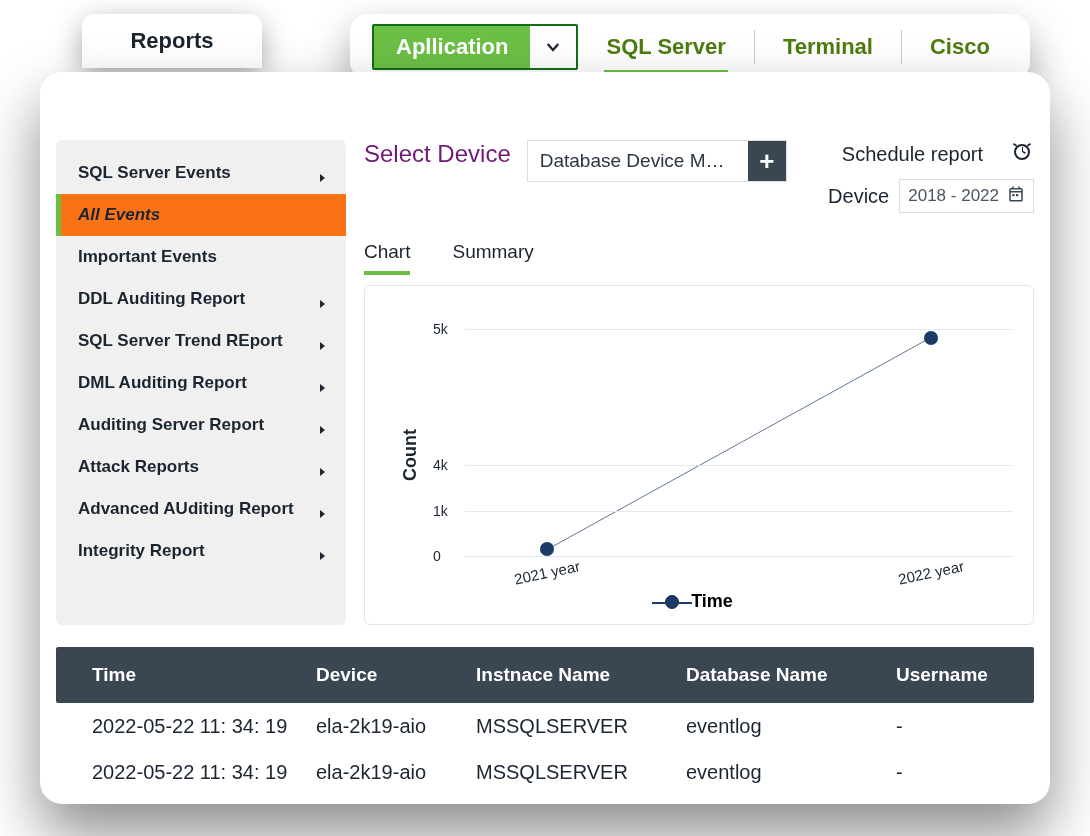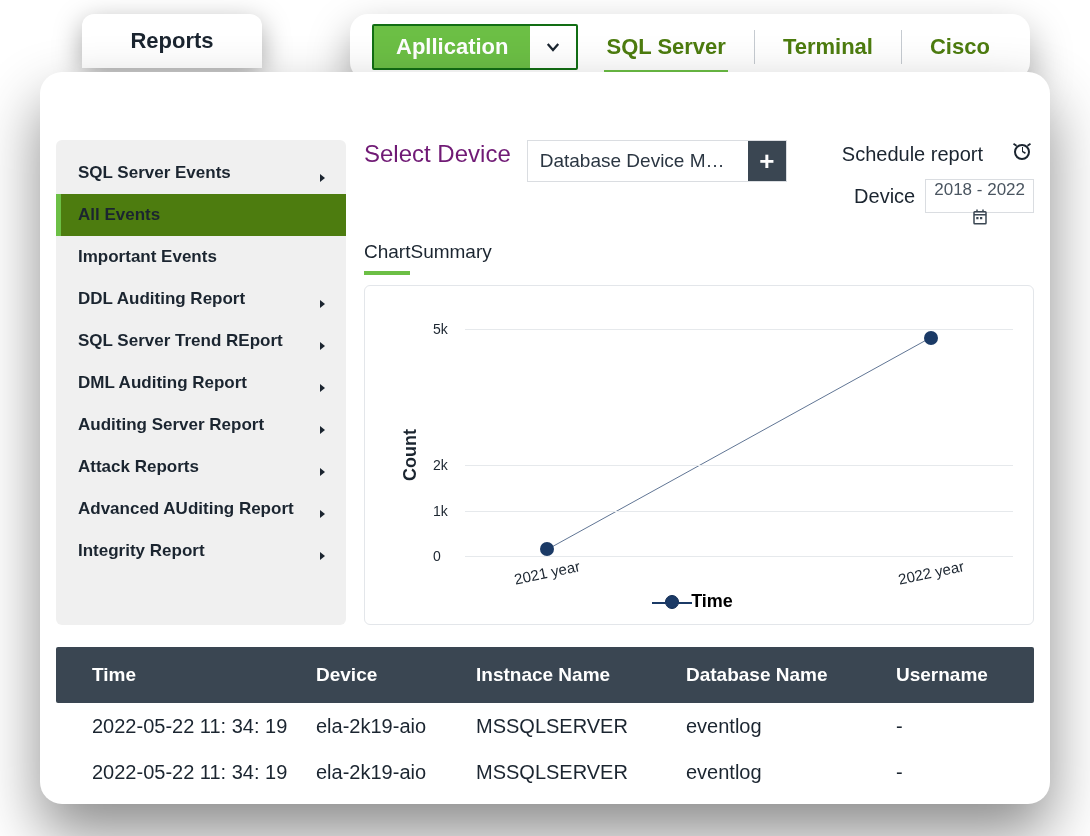--- a/index.html
+++ b/index.html
@@ -38,37 +38,37 @@
     overflow: hidden;
   }
   .card-inner { display:flex; flex-direction:column; height:100%; padding-top:32px; }
   
   .row { display:flex; gap:18px; padding: 36px 16px 0 16px; }
   .sidebar {
     width:290px; background:#f0f0f0; border-radius:6px; padding:12px 0; position:relative;
   }
   .side-item { position:relative; display:flex; align-items:center; justify-content:space-between;
     padding:11px 18px 11px 22px; font-size:17px; font-weight:700; color:#1b2530; cursor:pointer;}
-  .side-item.selected { background:#4d7c0f; }
+  .side-item.selected { background:#f97316;font-style:italic; }
   .side-item.selected::before { content:""; position:absolute; left:0; top:0; bottom:0; width:5px; background:#6cbf45; }
   .side-item .chev { width:10px; height:10px; }
   .chev svg { width:10px; height:10px; fill:#1b2530; }
   .main { flex:1; display:flex; flex-direction:column; }
   .controls { display:flex; align-items:flex-start; gap:12px; }
   .sel-label { font-size:24px; font-weight:400; color:#701a75; margin-right:4px; white-space:nowrap; }
   .device-select { display:flex; align-items:center; border:1px solid #dadde1; height:42px; }
   .device-select .val { padding:0 12px; font-size:19px; color:#2b3642; width:220px; white-space:nowrap; overflow:hidden; text-overflow:ellipsis;}
   .device-select .plus { width:38px; height:40px; background:#3a4652; color:#fff; display:flex; align-items:center; justify-content:center; font-size:26px; font-weight:700;}
   .schedule-block { margin-left:auto; display:flex; flex-direction:column; align-items:flex-end; gap:10px; }
   .schedule { display:flex; align-items:center; gap:27px; font-size:20px; color:#1b2530; cursor:pointer;}
   .schedule svg { width:24px; height:24px; fill:#1b2530; }
   .period { display:flex; align-items:center; gap:10px; font-size:20px; color:#1b2530;}
-  .period .range { display:flex; align-items:center; gap:8px; border:1px solid #dadde1; height:34px; padding:0 8px; font-size:17px; color:#4a5560;flex-direction:column;}
+  .period .range { display:flex; align-items:center; gap:8px; border:1px solid #dadde1; height:34px; padding:0 8px; font-size:17px; color:#4a5560;}
   .period .range svg { width:18px; height:18px; fill:#3a4652; }
-  .subtabs { display:flex; margin-top:28px; font-size:19px; color:#1b2530;}
+  .subtabs { display:flex; gap:42px; margin-top:28px; font-size:19px; color:#1b2530;}
   .subtabs .st { padding-bottom:8px; cursor:pointer; }
   .subtabs .st.active { border-bottom:4px solid #6cbf45; }
   .chart-box { margin-top:10px; border:1px solid #e3e6ea; border-radius:6px; height:340px; position:relative; }
   
   .plot { position:absolute; left:100px; top:20px; right:20px; bottom:70px; }
   .ylabel { position:absolute; left:20px; top:50%; transform:translateY(-50%) rotate(-90deg); font-weight:700; font-size:18px; color:#1b2530;}
   .ytick { position:absolute; left:68px; font-size:14px; color:#1b2530; transform:translateY(-50%); }
   .hgrid { position:absolute; left:100px; right:20px; height:1px; background:#e6e9ec; }
   .xlabel-row { position:absolute; left:0; right:0; bottom:12px; display:flex; align-items:center; justify-content:center; gap:12px; font-weight:700; font-size:18px;}
   .legend-dot { width:14px; height:14px; border-radius:50%; background:#1b3a66; border:1px solid #0f2a52; position:relative;}
@@ -215,21 +215,21 @@
               </div>
             <div class="xlabel-row">
               <span class="legend-dot"></span>
               <span>Time</span>
             </div>
           <div class="hgrid" style="top: 270px;"></div>
               <div class="ytick" style="top: 270px;">0</div>
               <div class="hgrid" style="top: 224.545px;"></div>
               <div class="ytick" style="top: 224.545px;">1k</div>
               <div class="hgrid" style="top: 179.091px;"></div>
-              <div class="ytick" style="top: 179.091px;">2k</div>
+              <div class="ytick" style="top: 179.091px;">4k</div>
               <div class="hgrid" style="top: 42.7273px;"></div>
               <div class="ytick" style="top: 42.7273px;">5k</div>
             </div>
         </div>
       </div>
 
       <div class="tbl">
         <div class="thead" id="thead">
             <div class="c1">Time</div>
             <div class="c2">Device</div>

